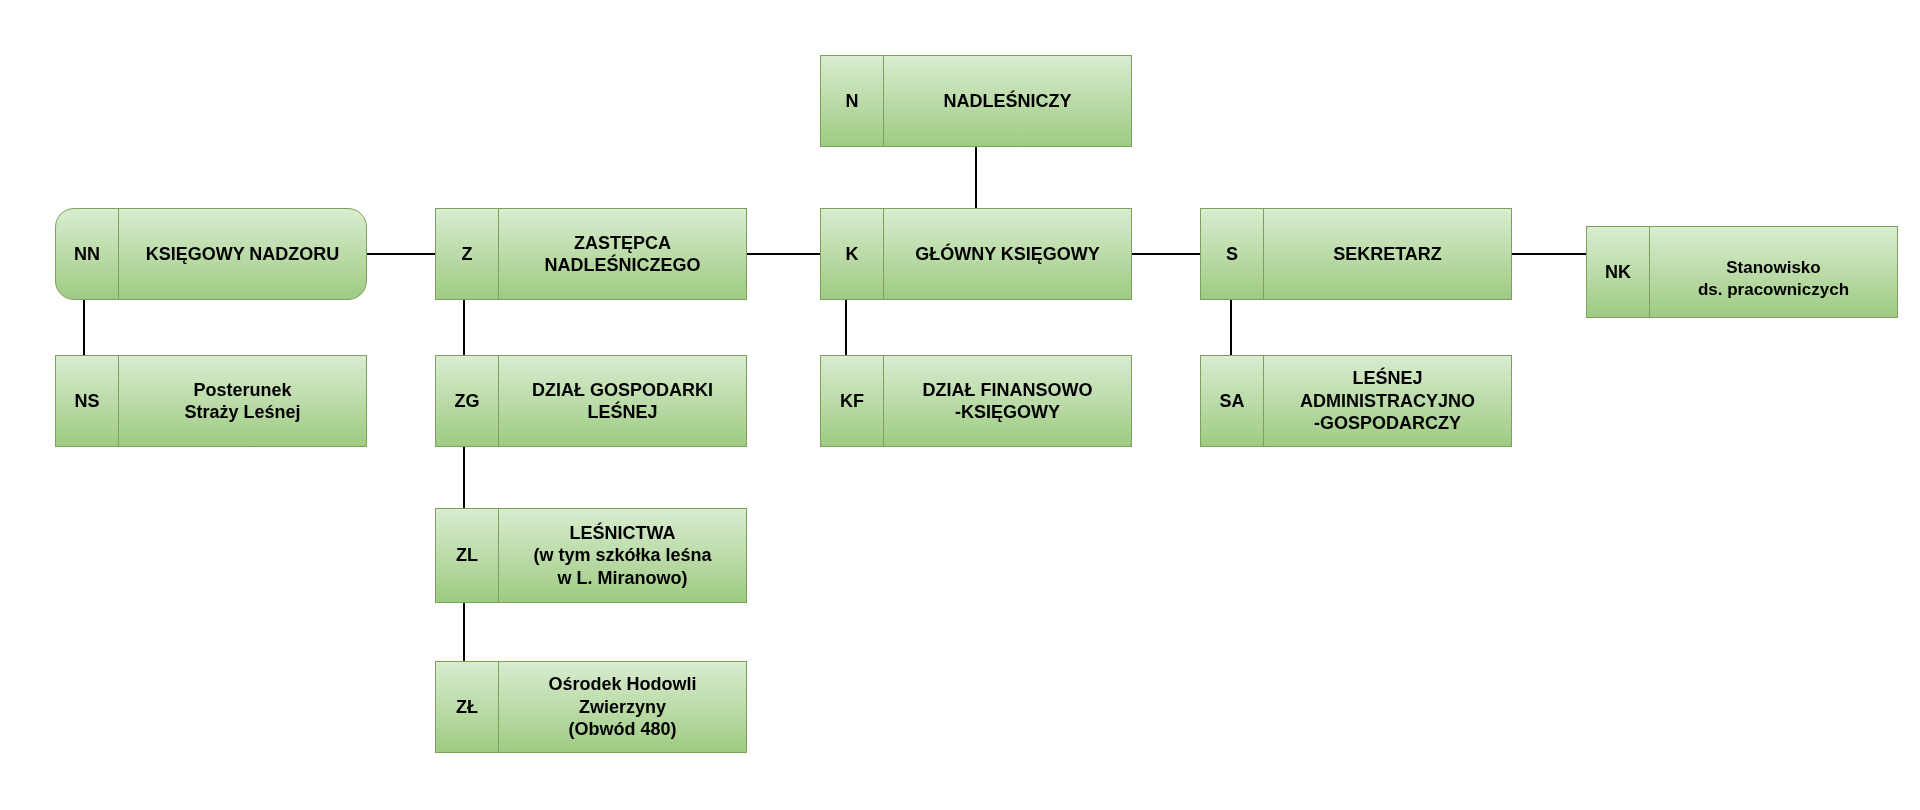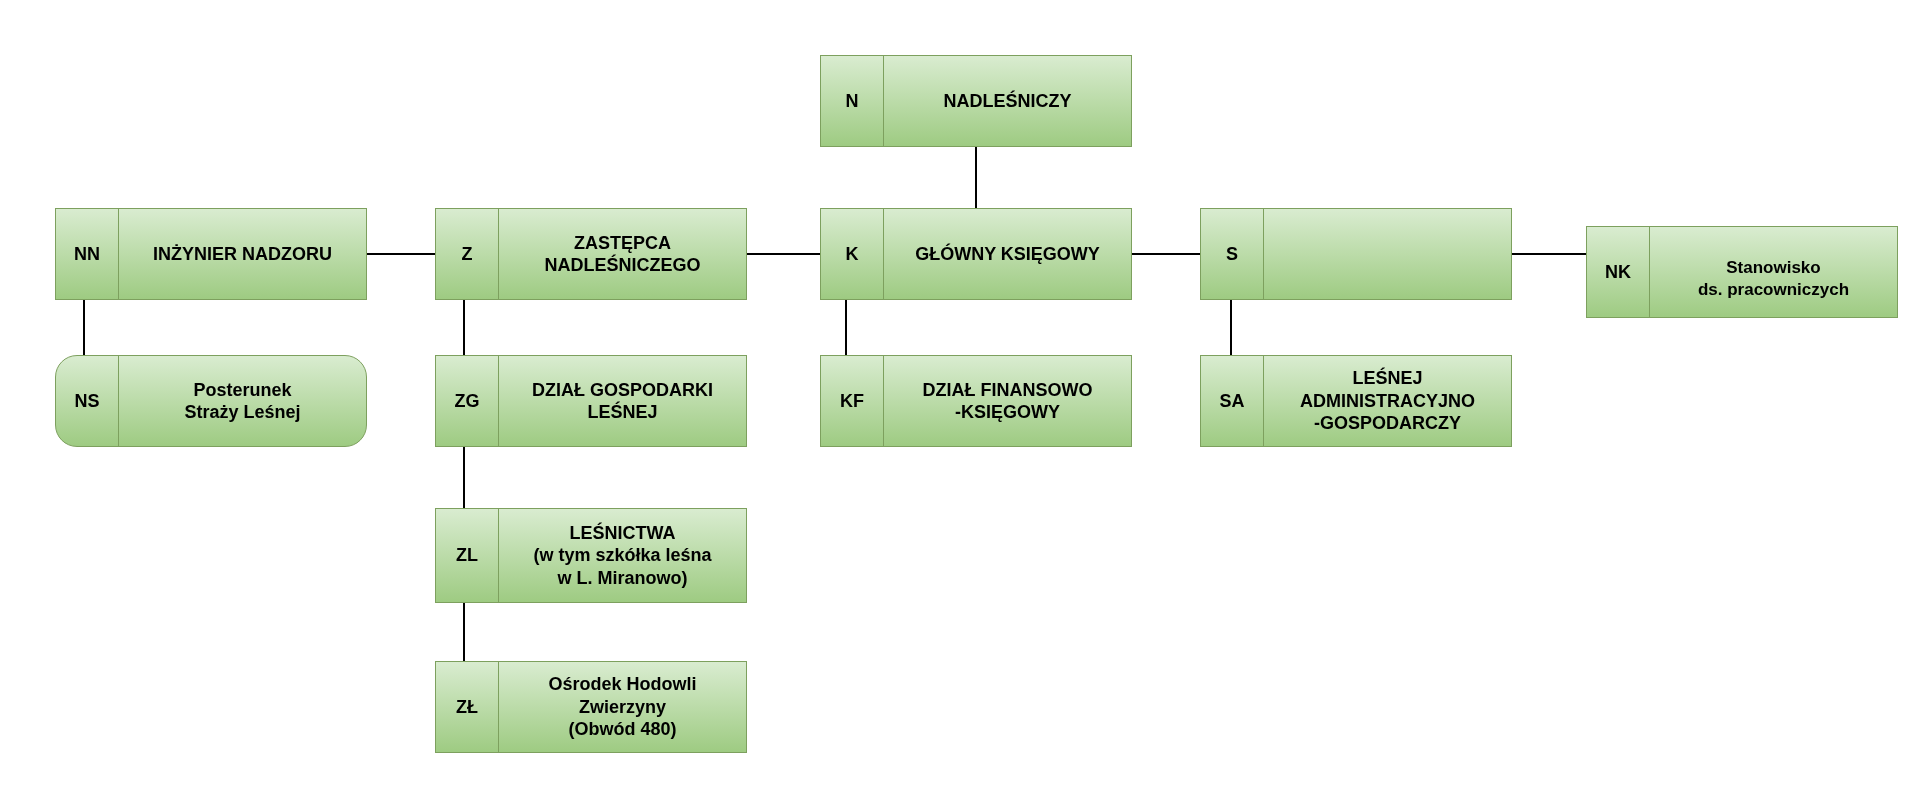--- a/index.html
+++ b/index.html
@@ -79,47 +79,48 @@
   <div class="vline" style="left:845px;top:300px;height:55px;"></div>
   <div class="vline" style="left:1230px;top:300px;height:55px;"></div>
   <div class="vline" style="left:463px;top:447px;height:61px;"></div>
   <div class="vline" style="left:463px;top:603px;height:58px;"></div>
 
   <div class="box" style="left:820px;top:55px;">
     <div class="code">N</div>
     <div class="label">NADLEŚNICZY</div>
   </div>
 
-  <div class="box" style="left:55px;top:208px;">
+  <div class="box" style="left:55px;top:208px;border-radius:19px;">
     <div class="code">NN</div>
-    <div class="label">INŻYNIER NADZORU</div>
+    <div class="label">KSIĘGOWY NADZORU</div>
   </div>
 
   <div class="box" style="left:435px;top:208px;">
     <div class="code">Z</div>
     <div class="label">ZASTĘPCA
 NADLEŚNICZEGO</div>
   </div>
 
   <div class="box" style="left:820px;top:208px;">
     <div class="code">K</div>
     <div class="label">GŁÓWNY KSIĘGOWY</div>
   </div>
 
   <div class="box" style="left:1200px;top:208px;">
     <div class="code">S</div>
+    <div class="label">SEKRETARZ</div>
   </div>
 
   <div class="box" style="left:1586px;top:226px;">
     <div class="code">NK</div>
     <div class="label" style="font-size:17px;margin-top:13px;">Stanowisko
 ds. pracowniczych</div>
   </div>
 
-  <div class="box" style="left:55px;top:355px;border-radius:22px;">
+  <div class="box" style="left:55px;top:355px;">
     <div class="code">NS</div>
     <div class="label">Posterunek
 Straży Leśnej</div>
   </div>
 
   <div class="box" style="left:435px;top:355px;">
     <div class="code">ZG</div>
     <div class="label">DZIAŁ GOSPODARKI
 LEŚNEJ</div>
   </div>

